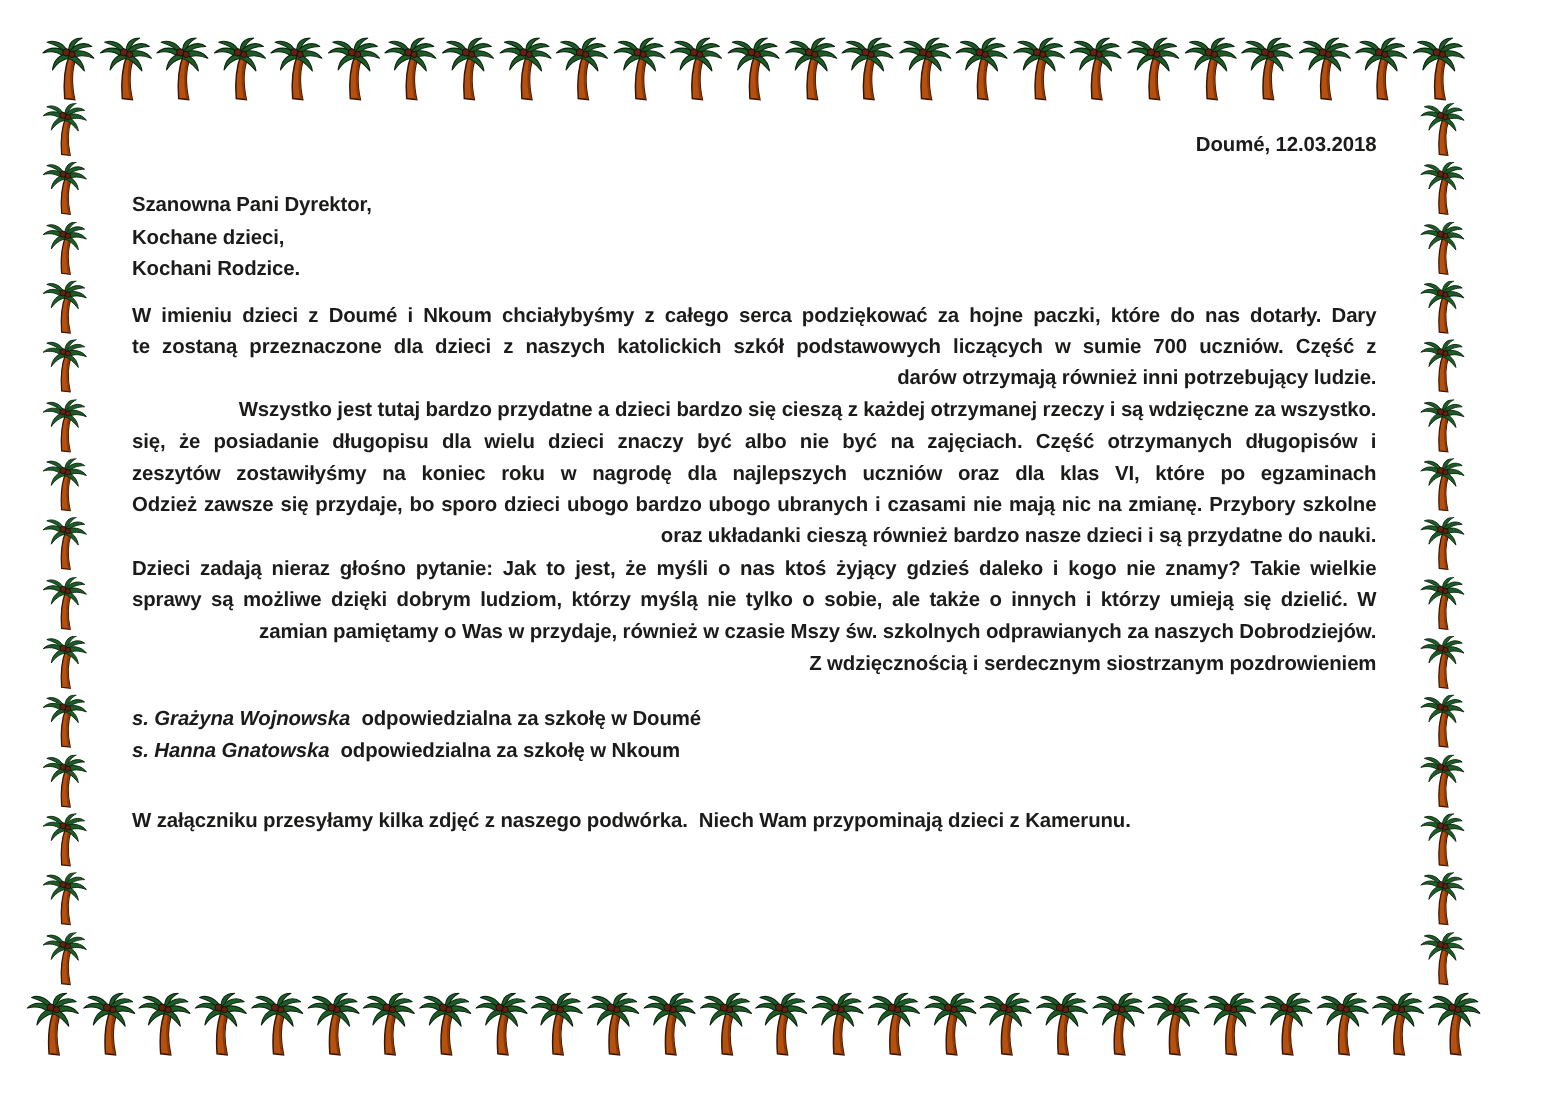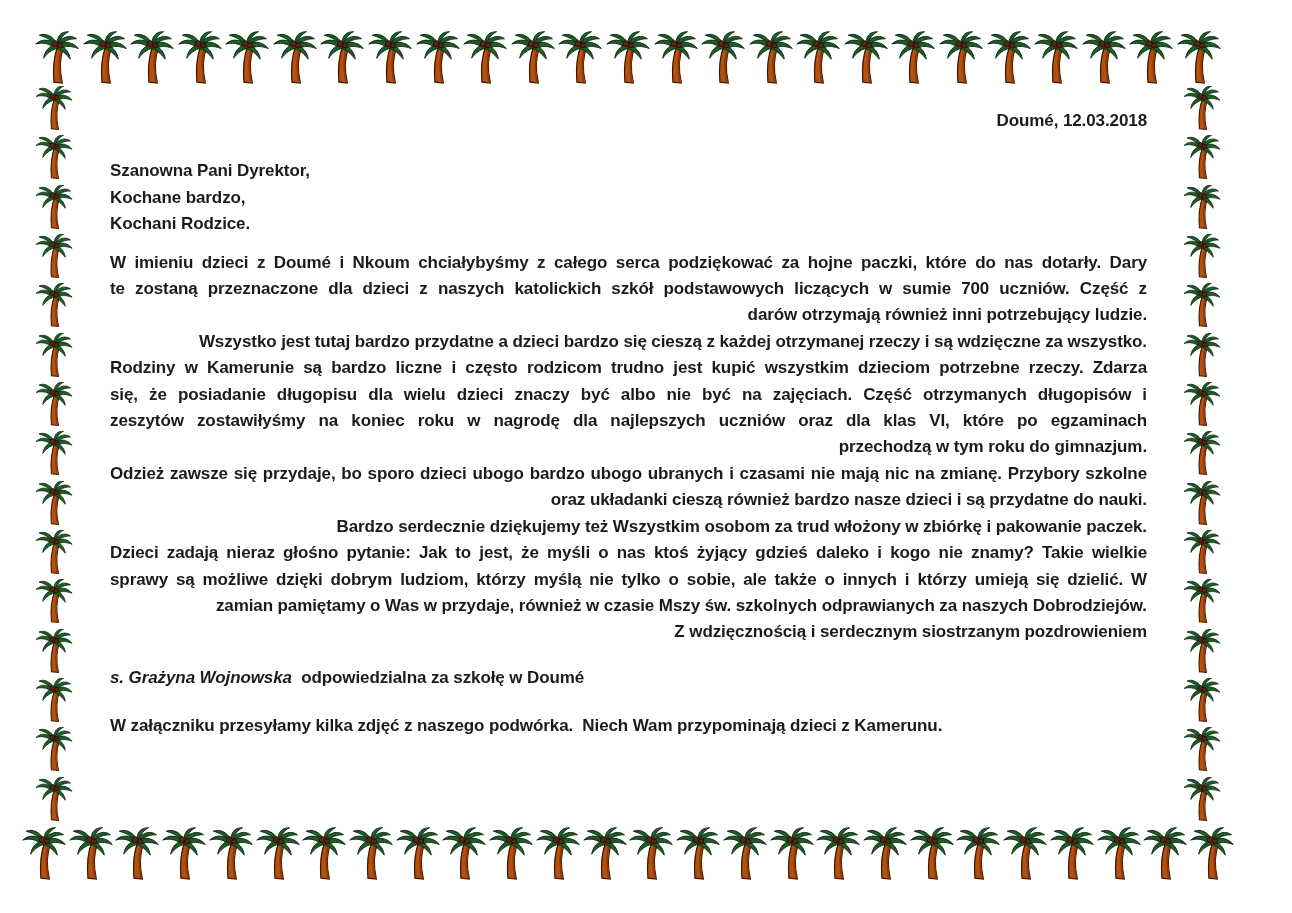--- a/index.html
+++ b/index.html
@@ -52,21 +52,21 @@
     text-align: right;
     white-space: pre-wrap;
   }
   .salutation { margin-top: 24px; }
   .body-block { margin-top: 12px; }
   .bline { text-align: right; }
   .bline[data-justify="true"] { text-align: justify; text-align-last: justify; }
   .sig-block { margin-top: 18px; line-height: 27px; }
   .sig-name { font-style: italic; }
   .sig-role { white-space: pre-wrap; }
-  .closing { margin-top: 22px; white-space: pre-wrap; }
+  .closing { margin-top: 32px; white-space: pre-wrap; }
 </style>
 </head>
 <body>
 
 <div class="page">
 
   <div class="palm-row border-top">
       <span class="palm">
   <svg viewBox="0 0 52 64" xmlns="http://www.w3.org/2000/svg">
 
@@ -1694,44 +1694,44 @@
   </svg>
 </span>
     </div>
 
   <div class="content">
 
     <div class="date-line">Doumé, 12.03.2018</div>
 
     <div class="salutation">
       <div>Szanowna Pani Dyrektor,</div>
-      <div>Kochane bardzo,</div>
+      <div>Kochane dzieci,</div>
       <div>Kochani Rodzice.</div>
     </div>
 
     <div class="body-block">
       <div class="bline" data-justify="true">W imieniu dzieci z Doumé i Nkoum chciałybyśmy z całego serca podziękować za hojne paczki, które do nas dotarły. Dary</div>
       <div class="bline" data-justify="true">te zostaną przeznaczone dla dzieci z naszych katolickich szkół podstawowych liczących w sumie 700 uczniów. Część z</div>
       <div class="bline" data-justify="false">darów otrzymają również inni potrzebujący ludzie.</div>
       <div class="bline" data-justify="false">Wszystko jest tutaj bardzo przydatne a dzieci bardzo się cieszą z każdej otrzymanej rzeczy i są wdzięczne za wszystko.</div>
-      <div class="bline" data-justify="true">Rodziny w Kamerunie są bardzo liczne i często rodzicom trudno jest kupić wszystkim dzieciom potrzebne rzeczy. Zdarza</div>
       <div class="bline" data-justify="true">się, że posiadanie długopisu dla wielu dzieci znaczy być albo nie być na zajęciach. Część otrzymanych długopisów i</div>
       <div class="bline" data-justify="true">zeszytów zostawiłyśmy na koniec roku w nagrodę dla najlepszych uczniów oraz dla klas VI, które po egzaminach</div>
-      <div class="bline" data-justify="false">przechodzą w tym roku do gimnazjum.</div>
       <div class="bline" data-justify="true">Odzież zawsze się przydaje, bo sporo dzieci ubogo bardzo ubogo ubranych i czasami nie mają nic na zmianę. Przybory szkolne</div>
       <div class="bline" data-justify="false">oraz układanki cieszą również bardzo nasze dzieci i są przydatne do nauki.</div>
-      <div class="bline" data-justify="false">Bardzo serdecznie dziękujemy też Wszystkim osobom za trud włożony w zbiórkę i pakowanie paczek.</div>
       <div class="bline" data-justify="true">Dzieci zadają nieraz głośno pytanie: Jak to jest, że myśli o nas ktoś żyjący gdzieś daleko i kogo nie znamy? Takie wielkie</div>
       <div class="bline" data-justify="true">sprawy są możliwe dzięki dobrym ludziom, którzy myślą nie tylko o sobie, ale także o innych i którzy umieją się dzielić. W</div>
       <div class="bline" data-justify="false">zamian pamiętamy o Was w przydaje, również w czasie Mszy św. szkolnych odprawianych za naszych Dobrodziejów.</div>
       <div class="bline" data-justify="false">Z wdzięcznością i serdecznym siostrzanym pozdrowieniem</div>
     </div>
 
     <div class="sig-block">
       <div class="sig">
         <span class="sig-name">s. Grażyna Wojnowska</span><span class="sig-role">  odpowiedzialna za szkołę w Doumé</span>
       </div>
+      <div class="sig">
+        <span class="sig-name">s. Hanna Gnatowska</span><span class="sig-role">  odpowiedzialna za szkołę w Nkoum</span>
+      </div>
     </div>
 
     <div class="closing">W załączniku przesyłamy kilka zdjęć z naszego podwórka.  Niech Wam przypominają dzieci z Kamerunu.</div>
 
   </div>
 </div>
 
 </body></html>

